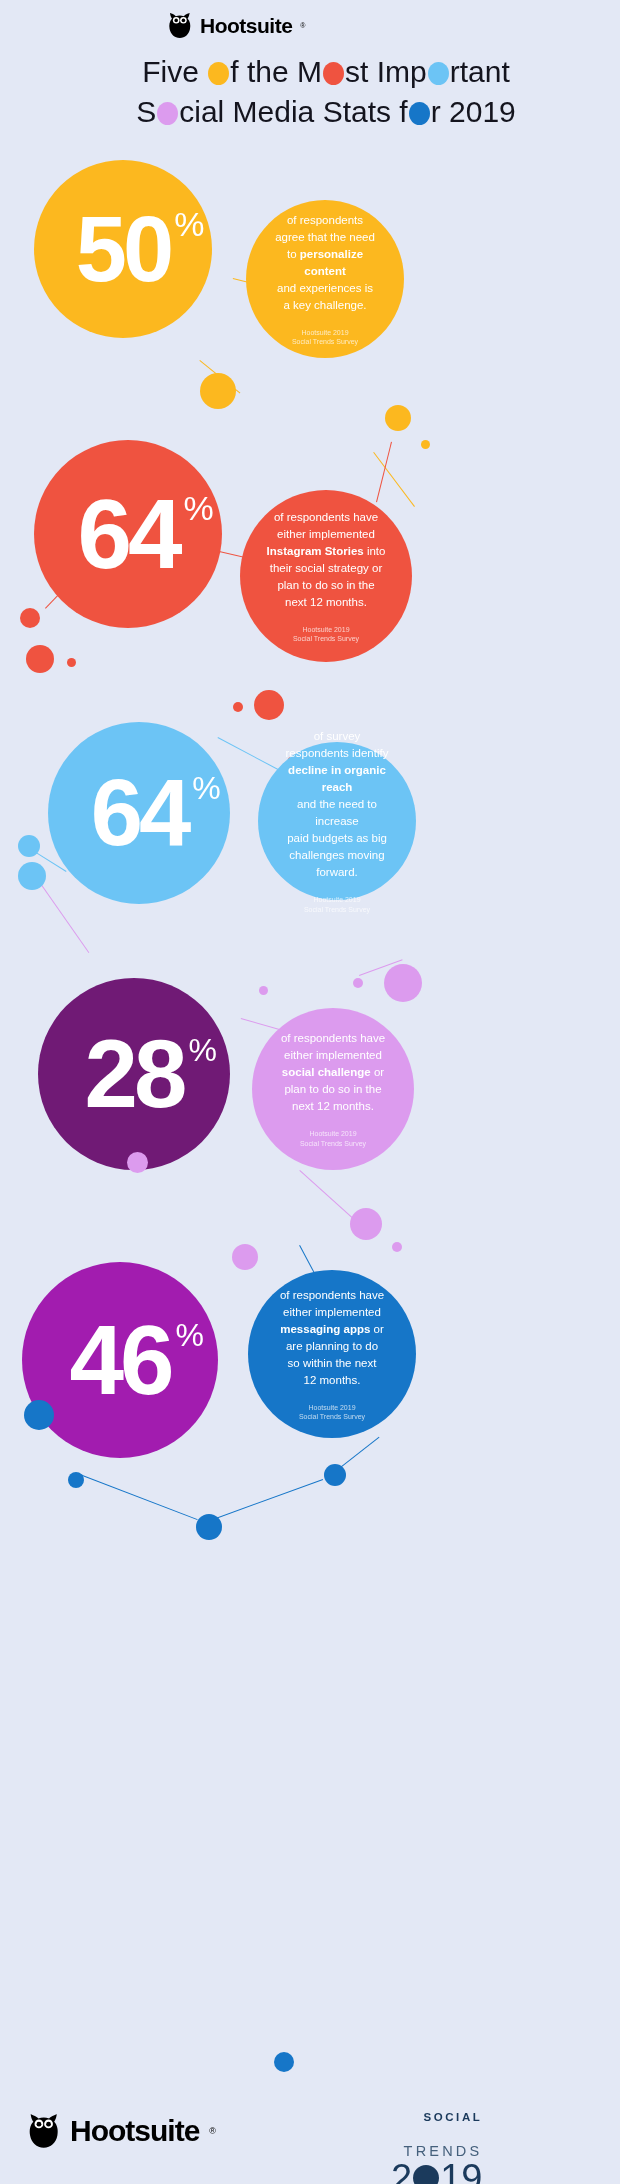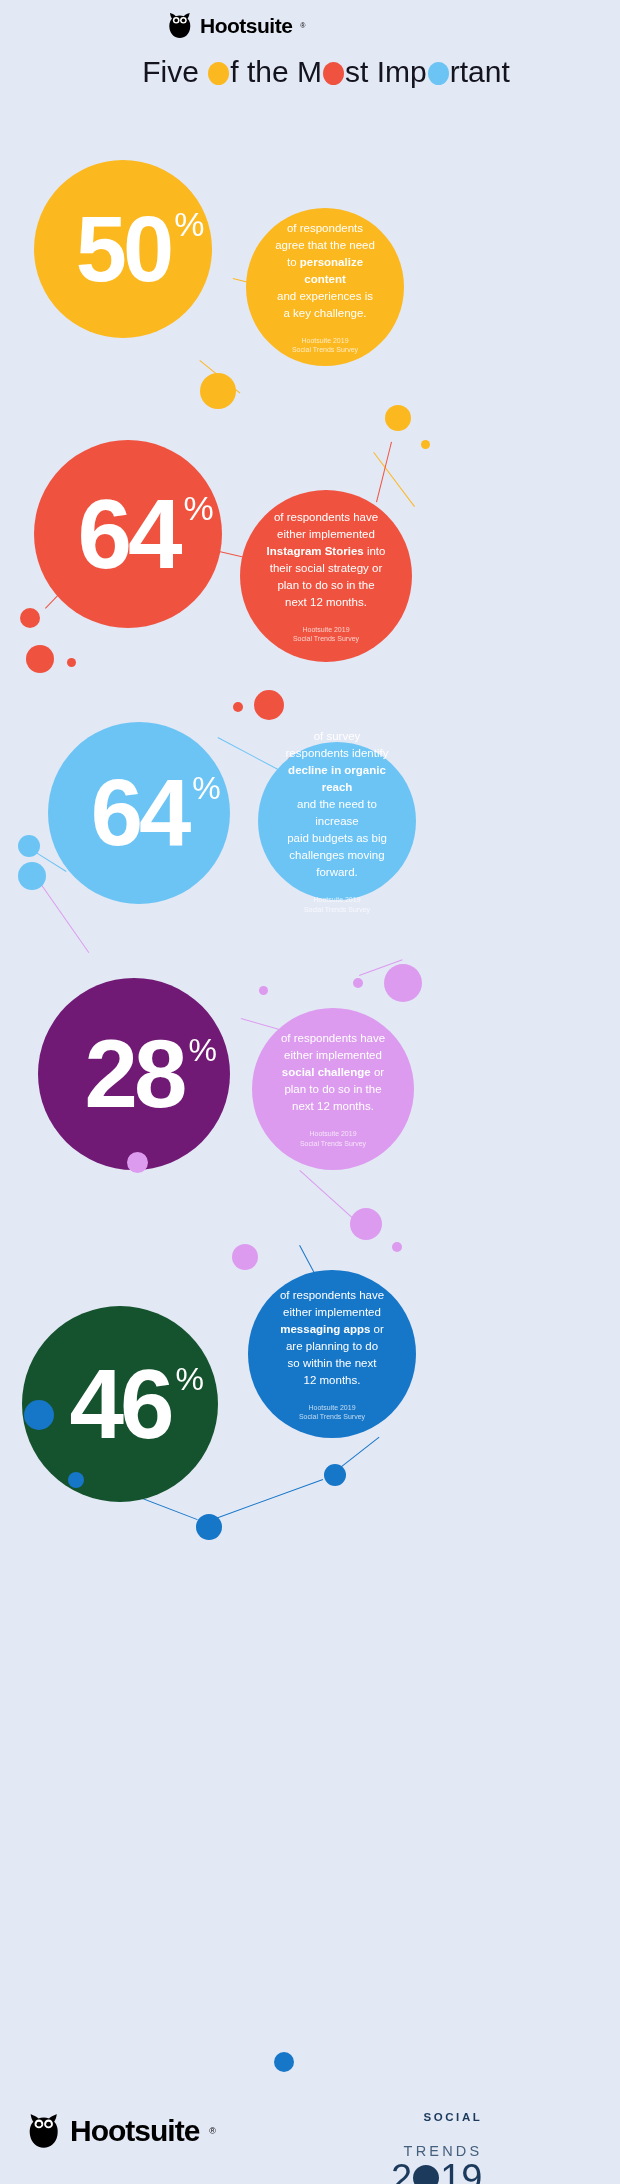--- a/index.html
+++ b/index.html
@@ -194,35 +194,38 @@
       <circle cx="8.2" cy="8.4" r="1.8" fill="#000"></circle>
       <circle cx="15.4" cy="8.4" r="1.8" fill="#000"></circle>
     </svg>
     <span class="brand-word" style="font-size:21px;">Hootsuite</span>
     <span class="brand-reg">®</span>
   </div>
 
   <div class="title" style="top:52px;">
     <span>Five </span><span class="dot-inline" style="background:#fcb81f;"></span><span>f the M</span><span class="dot-inline" style="background:#ef5340;"></span><span>st Imp</span><span class="dot-inline" style="background:#6cc4f5;"></span><span>rtant</span>
   </div>
+  <div class="title" style="top:92px;">
+    <span>S</span><span class="dot-inline" style="background:#dc9bee;"></span><span>cial Media Stats f</span><span class="dot-inline" style="background:#1676c8;"></span><span>r 2019</span>
+  </div>
 
   <div class="conn" style="left:233px; top:278px; width:50px; background:#fcb81f; transform:rotate(14deg);"></div>
 
   <div class="conn" style="left:200px; top:360px; width:52px; background:#fcb81f; transform:rotate(39deg);"></div>
 
   <div class="conn" style="left:374px; top:452px; width:68px; background:#fcb81f; transform:rotate(53deg);"></div>
 
   <div class="circle big-circle" style="left:34px; top:160px; width:178px; height:178px; background:#fcb81f;">
     <div style="position:relative; display:flex; align-items:flex-start;">
       <span class="stat-number" style="font-size:92px;">50</span>
       <span class="stat-pct" style="font-size:34px; font-weight:300; left:100%; top:4px; margin-left:4px;">%</span>
     </div>
   </div>
 
-  <div class="text-circle" style="left:246px; top:208px; width:158px; height:158px; background:#fcb81f;">
+  <div class="text-circle" style="left:246px; top:200px; width:158px; height:158px; background:#fcb81f;">
     <div class="bubble-text">
       of respondents<br>agree that the need<br>to <b>personalize content</b><br>and experiences is<br>a key challenge.
     </div>
     <div class="bubble-source">
       <span>Hootsuite 2019</span><br>
       <span>Social Trends Survey</span>
     </div>
   </div>
 
   <div class="circle" style="left:200px; top:373px; width:36px; height:36px; background:#fcb81f;"></div>
@@ -310,21 +313,21 @@
   <div class="circle" style="left:350px; top:1208px; width:32px; height:32px; background:#dc9bee;"></div>
   <div class="circle" style="left:232px; top:1244px; width:26px; height:26px; background:#dc9bee;"></div>
   <div class="circle" style="left:392px; top:1242px; width:10px; height:10px; background:#dc9bee;"></div>
 
   <div class="conn" style="left:300px; top:1245px; width:68px; background:#1676c8; transform:rotate(62deg);"></div>
   <div class="conn" style="left:76px; top:1418px; width:42px; background:#1676c8; transform:rotate(60deg);"></div>
   <div class="conn" style="left:80px; top:1474px; width:126px; background:#1676c8; transform:rotate(21deg);"></div>
   <div class="conn" style="left:210px; top:1520px; width:120px; background:#1676c8; transform:rotate(-20deg);"></div>
   <div class="conn" style="left:330px; top:1475px; width:62px; background:#1676c8; transform:rotate(-38deg);"></div>
 
-  <div class="circle big-circle" style="left:22px; top:1306px; width:196px; height:196px; background:#14532d;">
+  <div class="circle big-circle" style="left:22px; top:1262px; width:196px; height:196px; background:#a21caf;">
     <div style="position:relative; display:flex; align-items:flex-start;">
       <span class="stat-number" style="font-size:98px;">46</span>
       <span class="stat-pct" style="font-size:32px; font-weight:300; left:100%; top:8px; margin-left:5px;">%</span>
     </div>
   </div>
 
   <div class="text-circle" style="left:248px; top:1270px; width:168px; height:168px; background:#1676c8;">
     <div class="bubble-text">
       of respondents have<br>either implemented<br><b>messaging apps</b> or<br>are planning to do<br>so within the next<br>12 months.
     </div>

